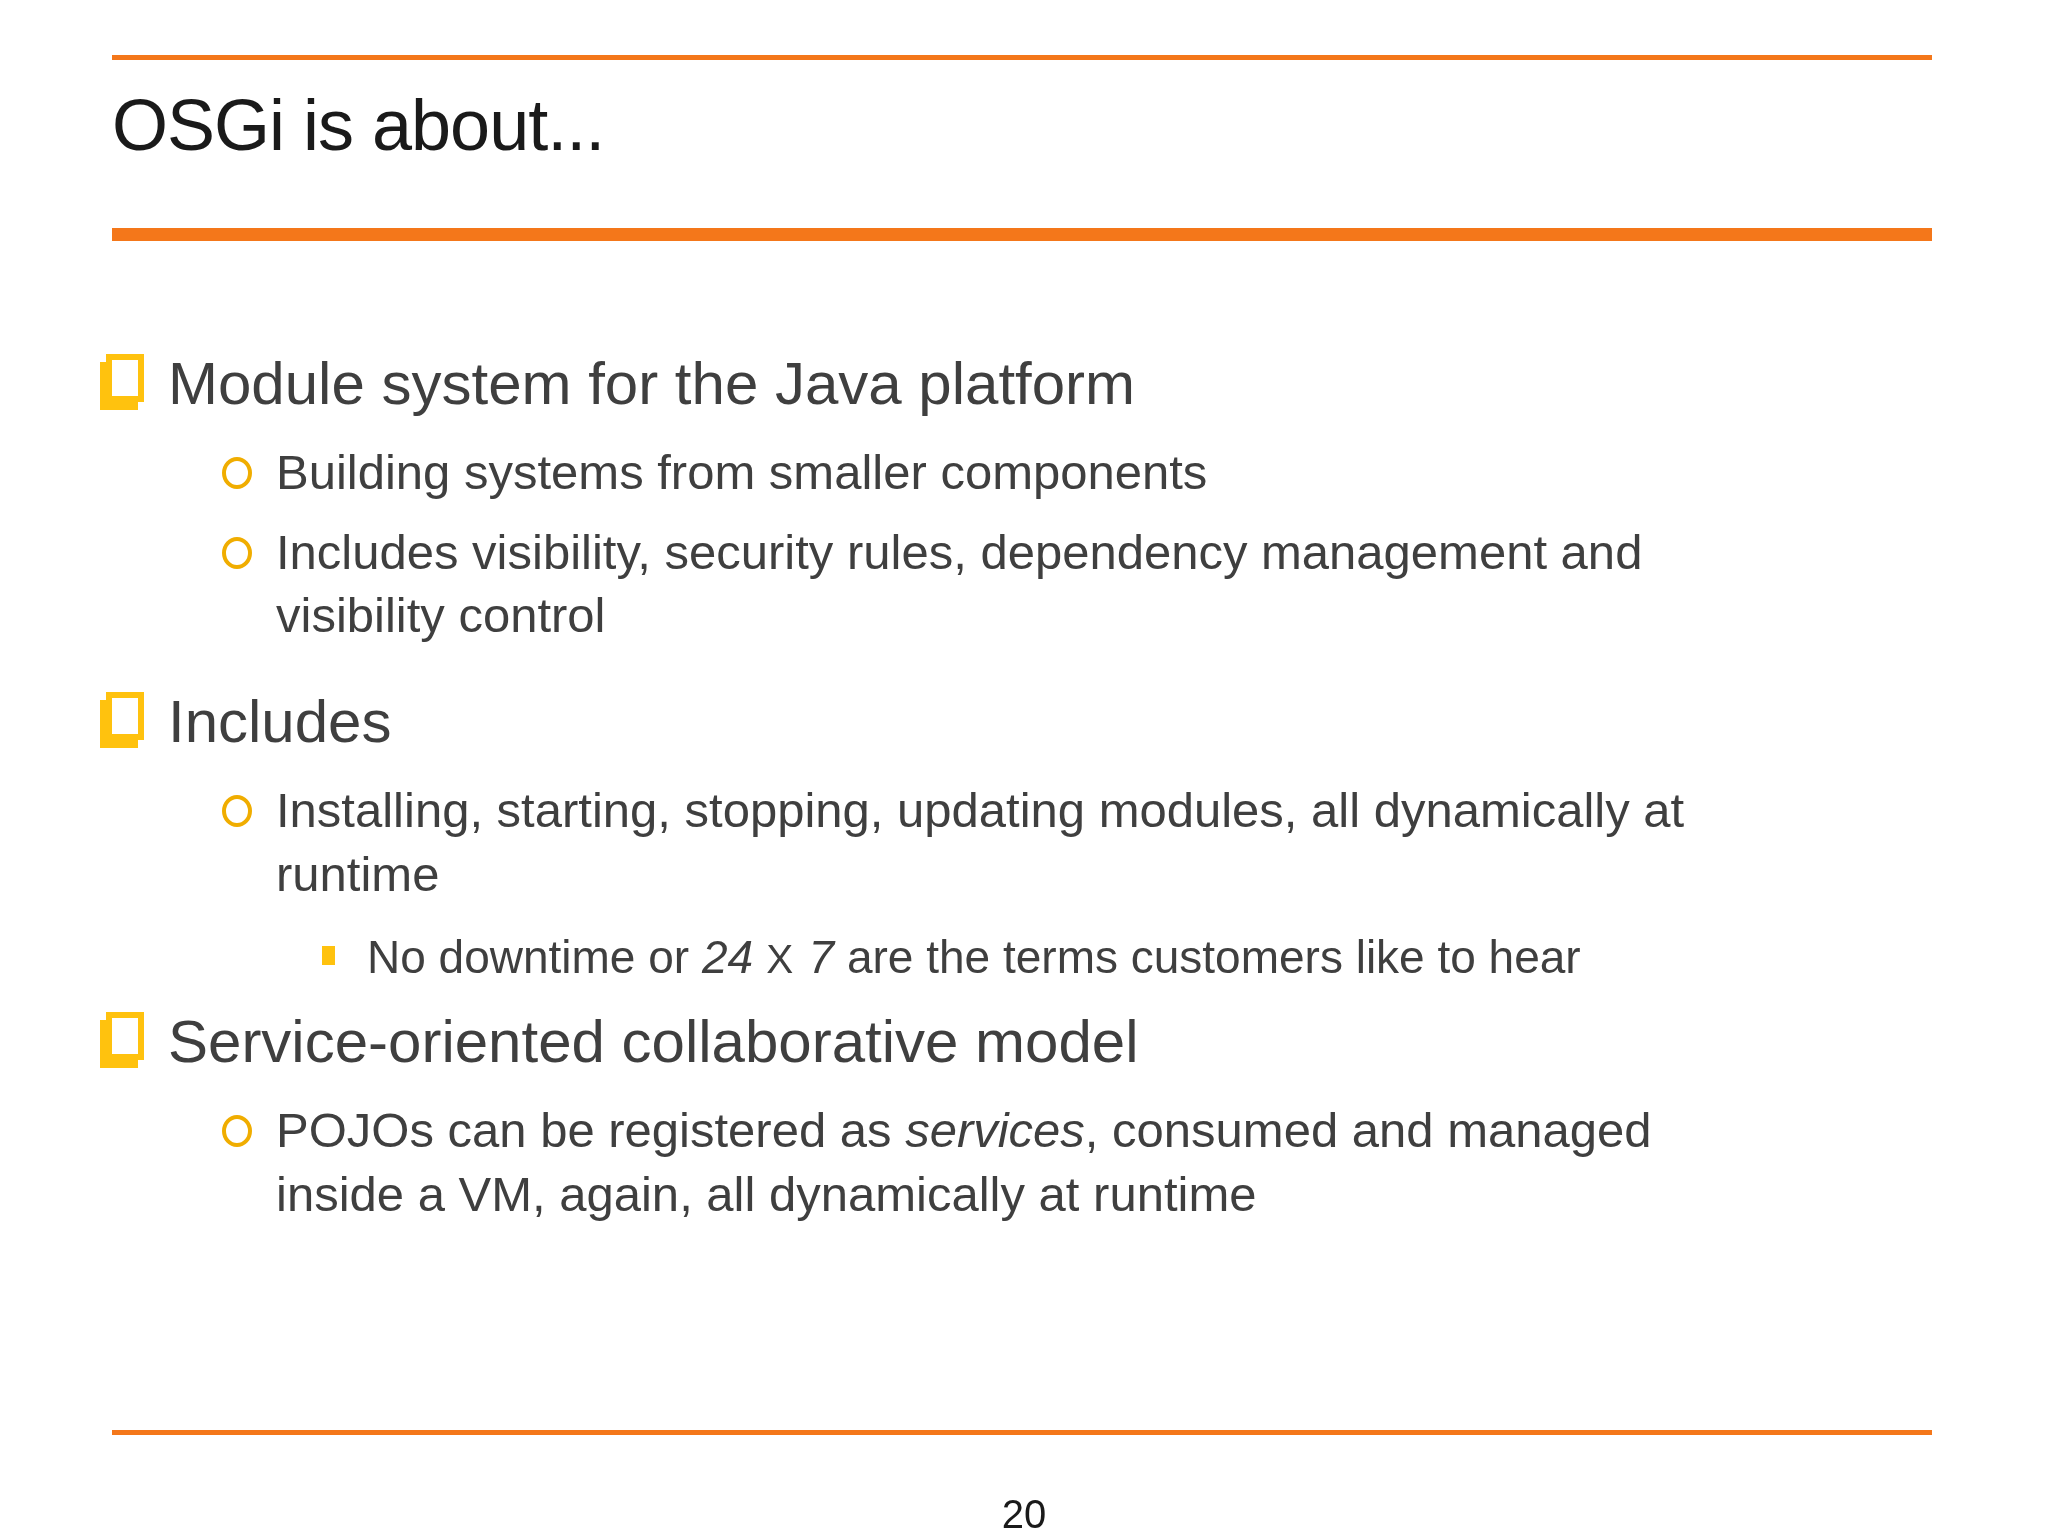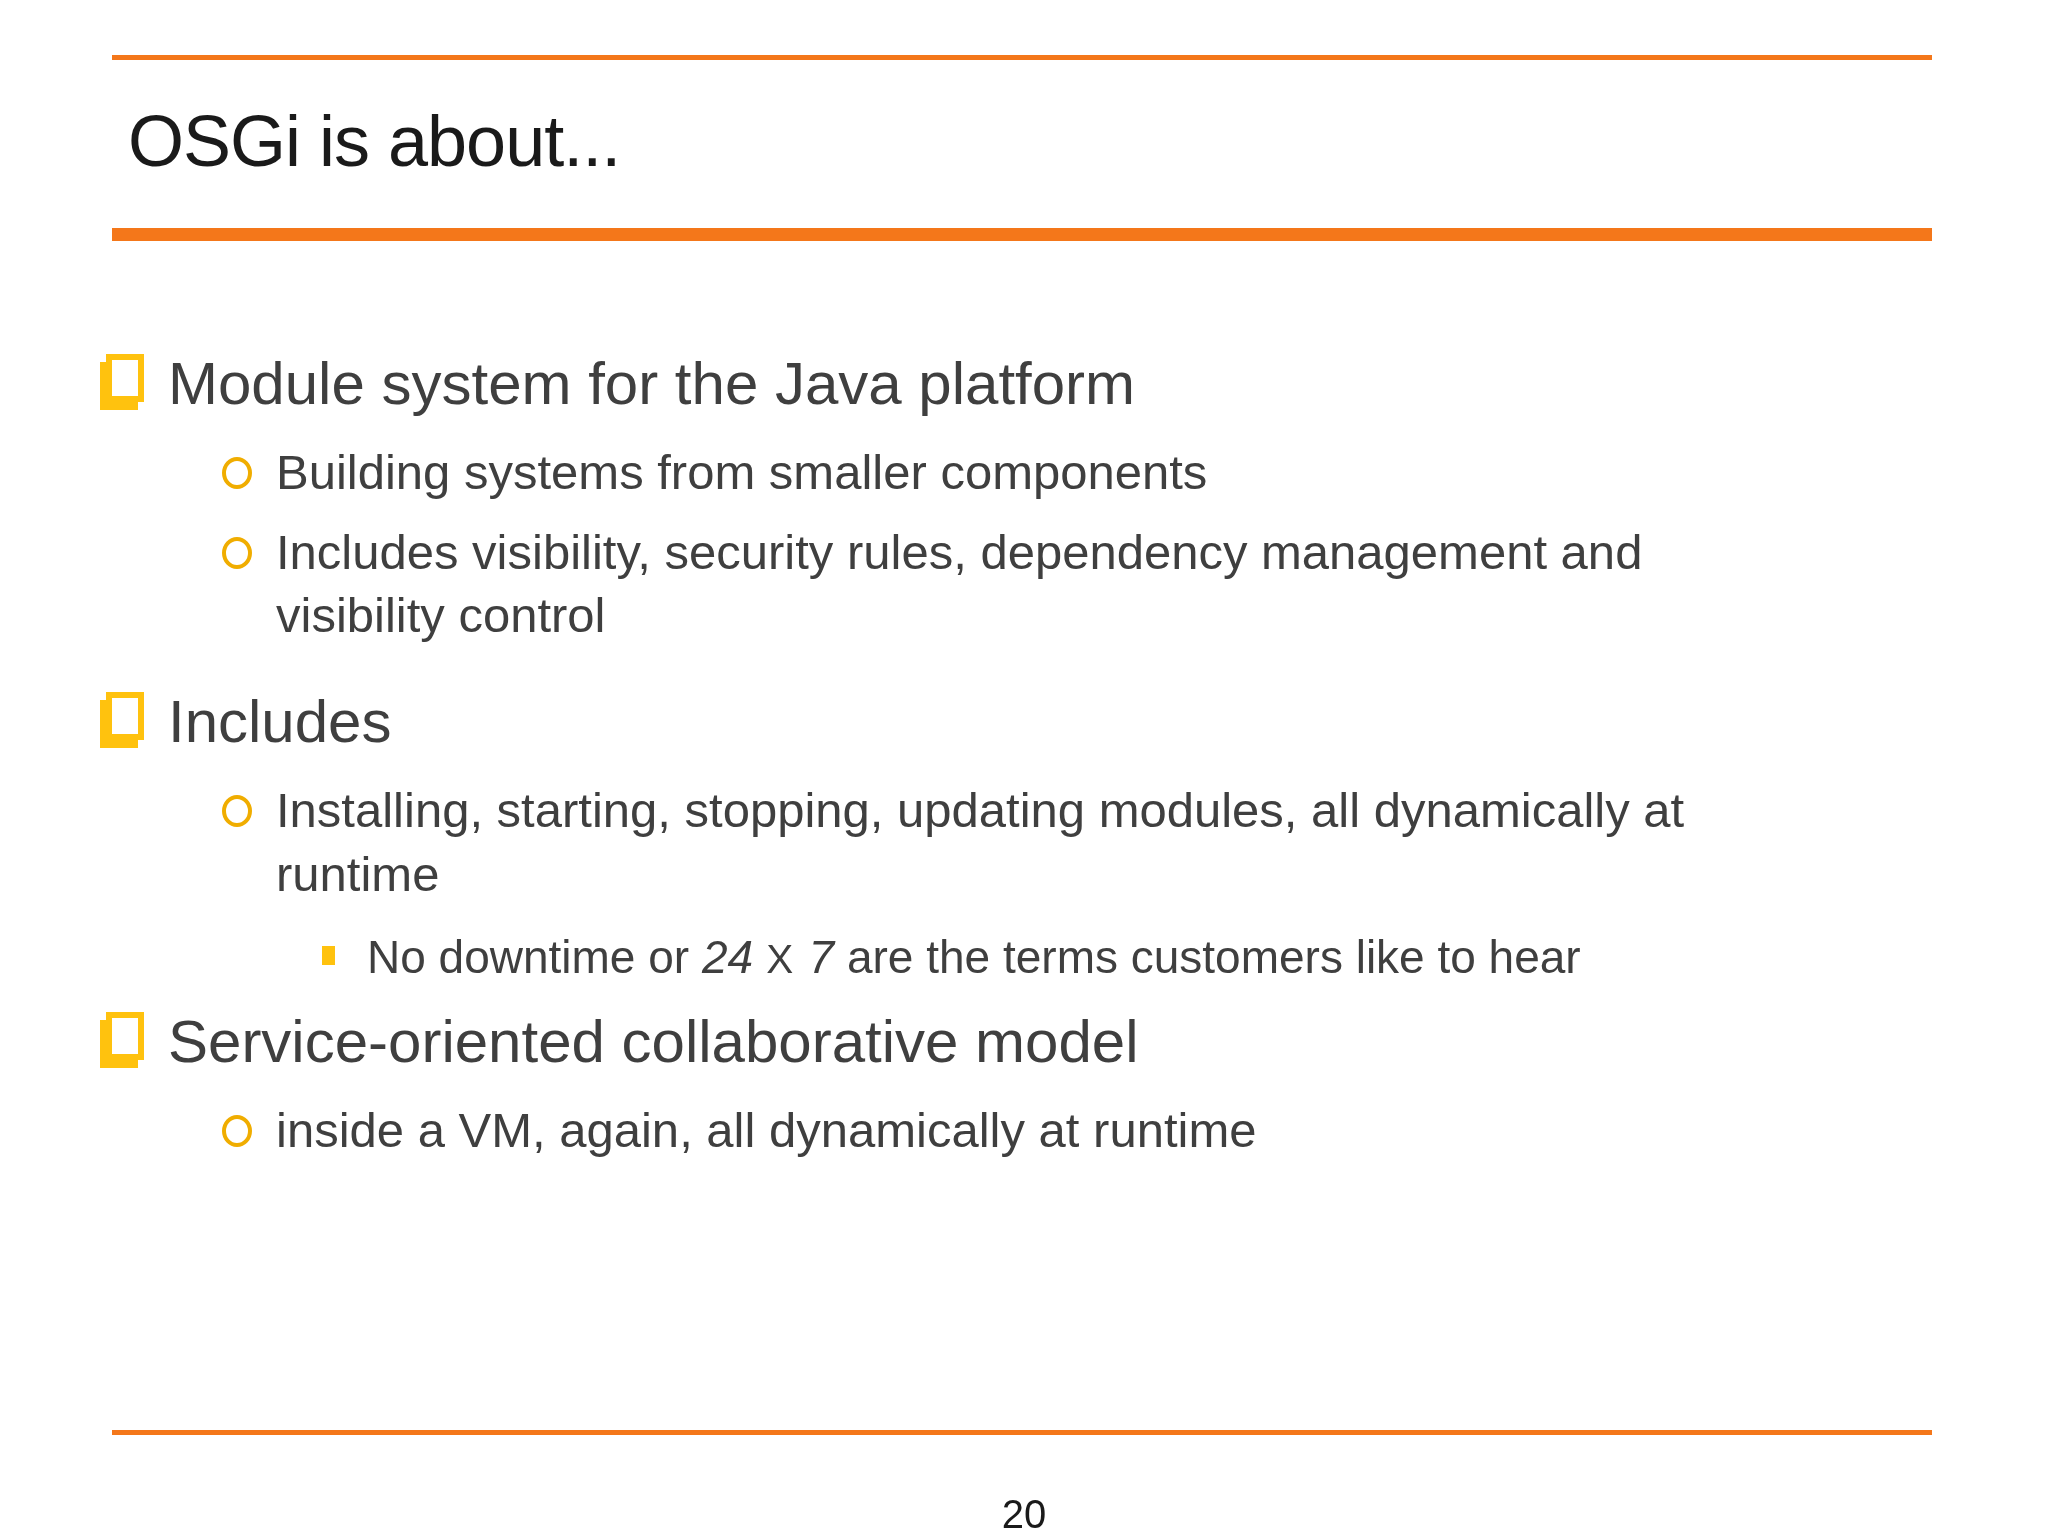--- a/index.html
+++ b/index.html
@@ -22,21 +22,21 @@
     left: 112px;
     right: 116px;
     top: 55px;
     height: 5px;
     background: #F4771A;
   }
   .title {
     position: absolute;
     left: 112px;
     top: 84px;
-    margin: 16px;
+    margin: 0;
     font-size: 72px;
     font-weight: 400;
     letter-spacing: -1px;
     color: #1A1A1A;
     line-height: 1.15;
   }
   .title-rule {
     position: absolute;
     left: 112px;
     right: 116px;
@@ -165,20 +165,21 @@
       <span><span>No downtime or </span><span class="it">24</span><span class="times-x"> X </span><span class="it">7</span><span> are the terms customers like to hear</span></span>
     </div>
 
     <div class="row l1 after-l3">
       <span class="sq-bullet"></span>
       <span>Service-oriented collaborative model</span>
     </div>
     <div class="row l2">
       <span class="circle-bullet"></span>
       <span>
+        <span class="line"><span>POJOs can be registered as </span><span class="it">services</span><span>, consumed and managed</span></span>
         <span class="line">inside a VM, again, all dynamically at runtime</span>
       </span>
     </div>
 
   </div>
 
   <div class="footer-rule"></div>
   <div class="page-number">20</div>
 
 </div>

